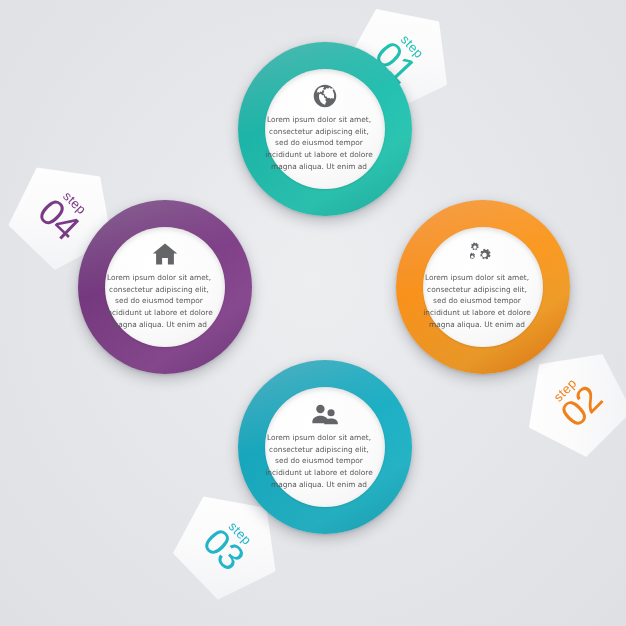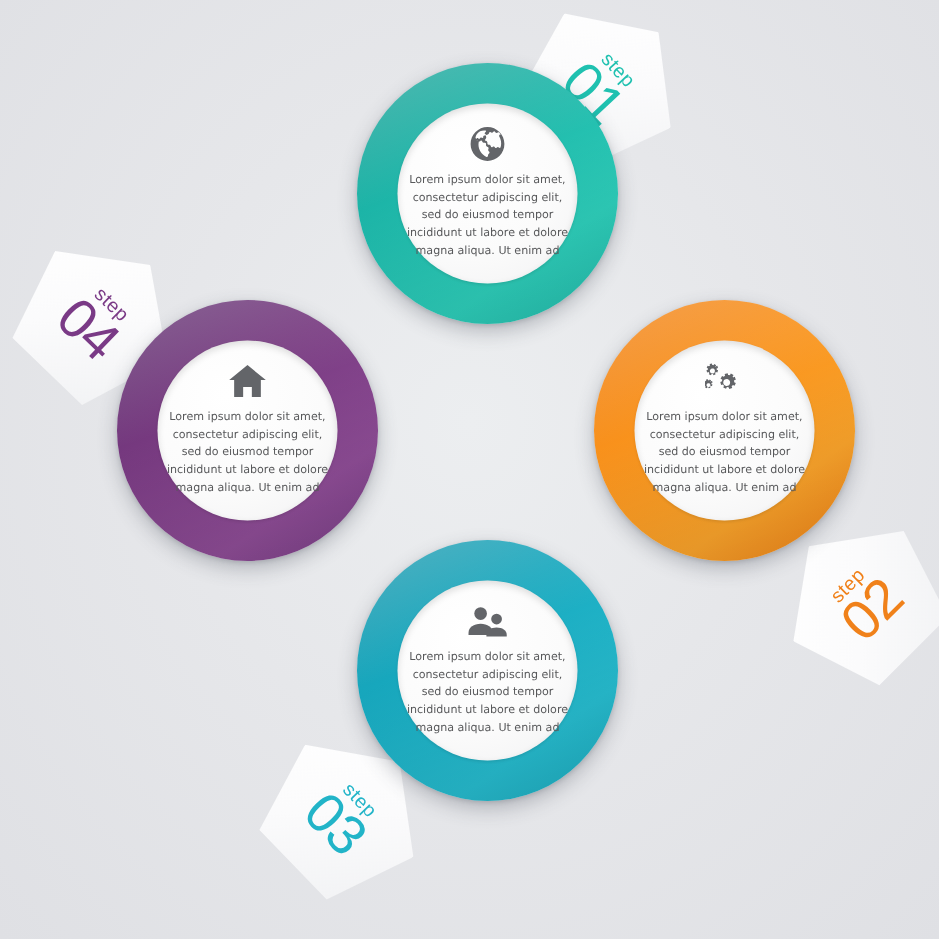--- a/index.html
+++ b/index.html
@@ -54,21 +54,21 @@
   .ring::after{
     content:"";position:absolute;inset:0;border-radius:50%;
     background:linear-gradient(160deg, rgba(255,255,255,.26) 0%, rgba(255,255,255,0) 42%, rgba(0,0,0,.12) 100%);
     pointer-events:none;
   }
   .inner{
     position:absolute;left:27px;top:27px;
     width:120px;height:120px;border-radius:50%;
     background:radial-gradient(circle at 38% 30%, #ffffff 0%, #fbfbfb 58%, #f1f1f2 100%);
     box-shadow: inset 0 2px 5px rgba(0,0,0,.13), 0 1px 2px rgba(0,0,0,.10);
-    display:flex;flex-direction:column;align-items:center;
+    display:flex;flex-direction:column;
     padding-top:14px;box-sizing:border-box;
     z-index:3;
   }
   .icon{height:26px;display:flex;align-items:center;justify-content:center;margin-bottom:5px;}
   .icon svg{display:block;fill:#636569;}
   .body-text{
     font-size:7.4px;line-height:1.57;
     color:#58595b;text-align:center;
     width:108px;
     font-family:"DejaVu Sans", sans-serif;

